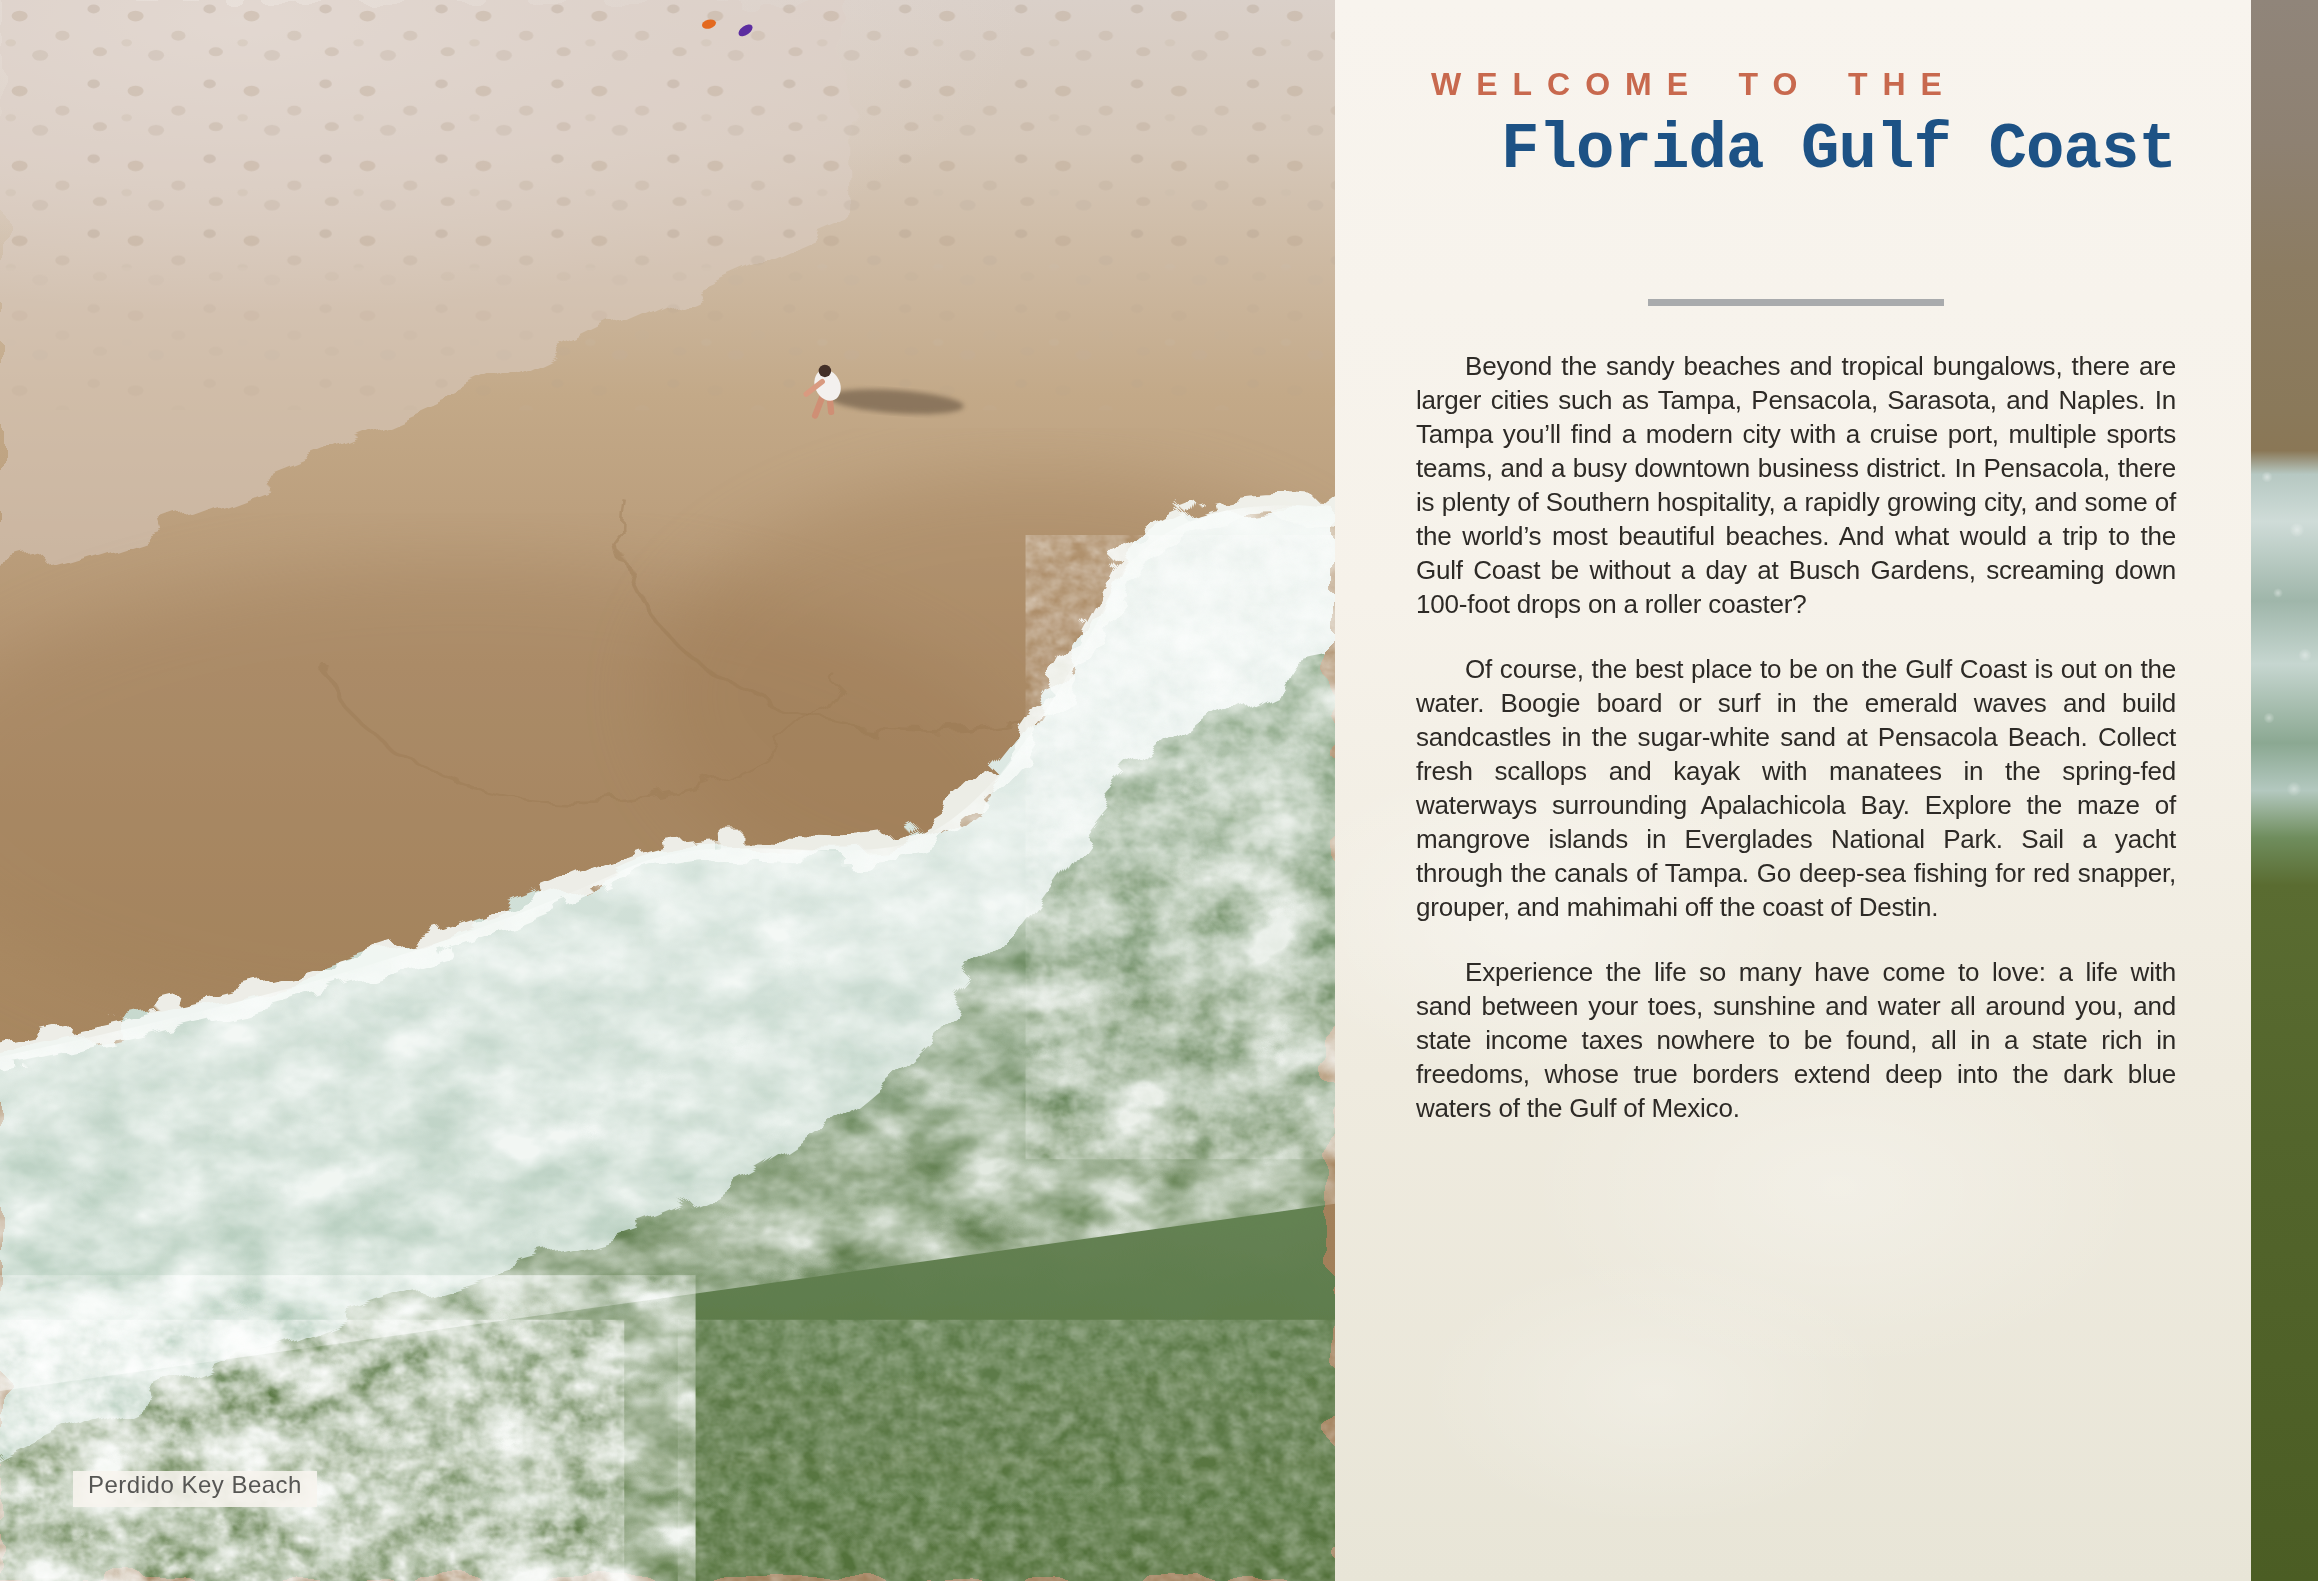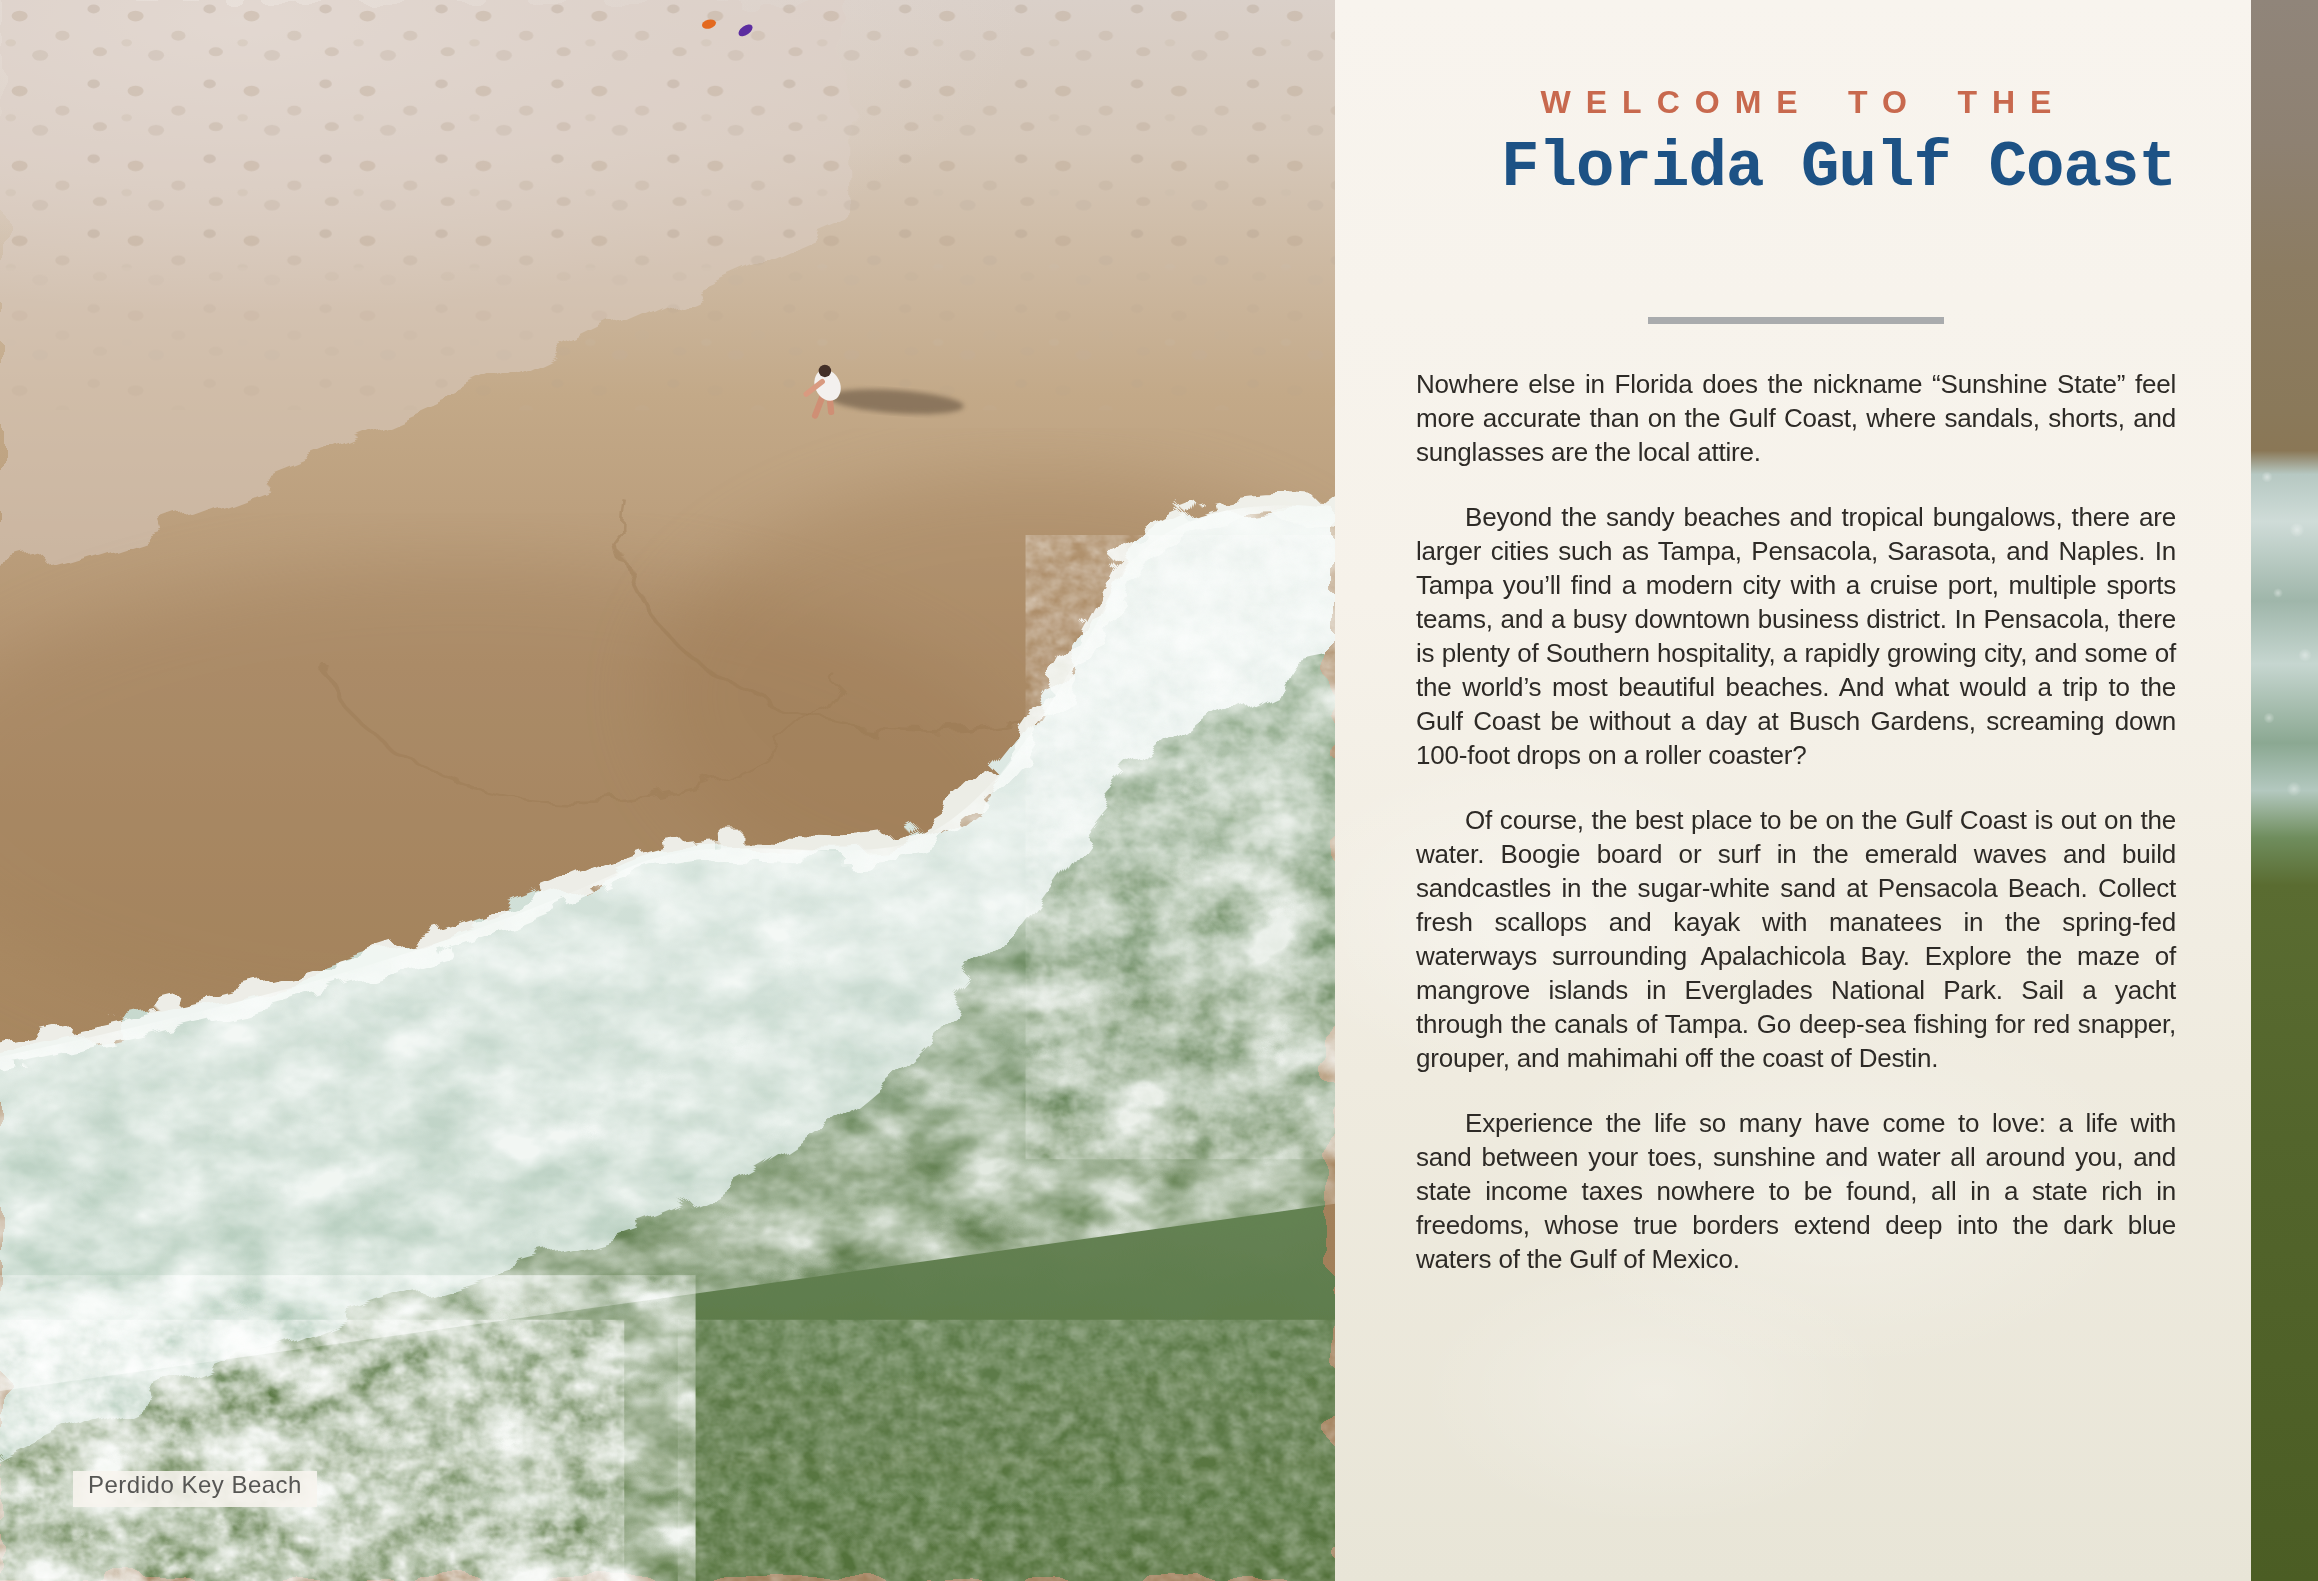--- a/index.html
+++ b/index.html
@@ -24,21 +24,21 @@
   }
   .panel-texture{
     position:absolute;inset:0;pointer-events:none;
     background:
       radial-gradient(ellipse 375px 232px at 22% 58%,rgba(255,255,255,.35),rgba(255,255,255,0) 70%),
       radial-gradient(ellipse 446px 268px at 55% 75%,rgba(255,255,255,.28),rgba(255,255,255,0) 70%),
       radial-gradient(ellipse 339px 196px at 35% 88%,rgba(255,255,255,.25),rgba(255,255,255,0) 70%);
   }
   .panel-inner{position:relative;height:100%;padding:0 75px 0 81px;box-sizing:border-box;}
   .eyebrow{
-    margin:0;padding-top:84px;text-align:center;
+    margin:0;padding-top:66px;
     color:#c8694e;font-size:32px;font-weight:bold;
     letter-spacing:15px;word-spacing:11.6px;text-indent:15px;
   }
   .title{
     margin:12.5px 0 0 0;text-align:right;
     color:#1d5285;font-size:64px;font-weight:bold;line-height:1.08;
     letter-spacing:-0.9px;
     font-family:Liberation Mono, monospace;
   }
   .divider{
@@ -194,21 +194,20 @@
     <div class="caption">Perdido Key Beach</div>
   </div>
 
   <div class="panel">
     <div class="panel-texture"></div>
     <div class="panel-inner">
       <h2 class="eyebrow">WELCOME TO THE</h2>
       <h1 class="title">Florida Gulf Coast</h1>
       <div class="divider"></div>
       <div class="bodycopy">
-        <p>Nowhere else in Florida does the nickname “Sunshine State” feel more accurate than on the Gulf Coast, where sandals, shorts, and sunglasses are the local attire.</p>
         <p class="indent">Beyond the sandy beaches and tropical bungalows, there are larger cities such as Tampa, Pensacola, Sarasota, and Naples. In Tampa you’ll find a modern city with a cruise port, multiple sports teams, and a busy downtown business district. In Pensacola, there is plenty of Southern hospitality, a rapidly growing city, and some of the world’s most beautiful beaches. And what would a trip to the Gulf Coast be without a day at Busch Gardens, screaming down 100-foot drops on a roller coaster?</p>
         <p class="indent">Of course, the best place to be on the Gulf Coast is out on the water. Boogie board or surf in the emerald waves and build sandcastles in the sugar-white sand at Pensacola Beach. Collect fresh scallops and kayak with manatees in the spring-fed waterways surrounding Apalachicola Bay. Explore the maze of mangrove islands in Everglades National Park. Sail a yacht through the canals of Tampa. Go deep-sea fishing for red snapper, grouper, and mahimahi off the coast of Destin.</p>
         <p class="indent">Experience the life so many have come to love: a life with sand between your toes, sunshine and water all around you, and state income taxes nowhere to be found, all in a state rich in freedoms, whose true borders extend deep into the dark blue waters of the Gulf of Mexico.</p>
       </div>
     </div>
   </div>
 
   <div class="edge-strip">
     <div class="foamdots"></div>
   </div>

